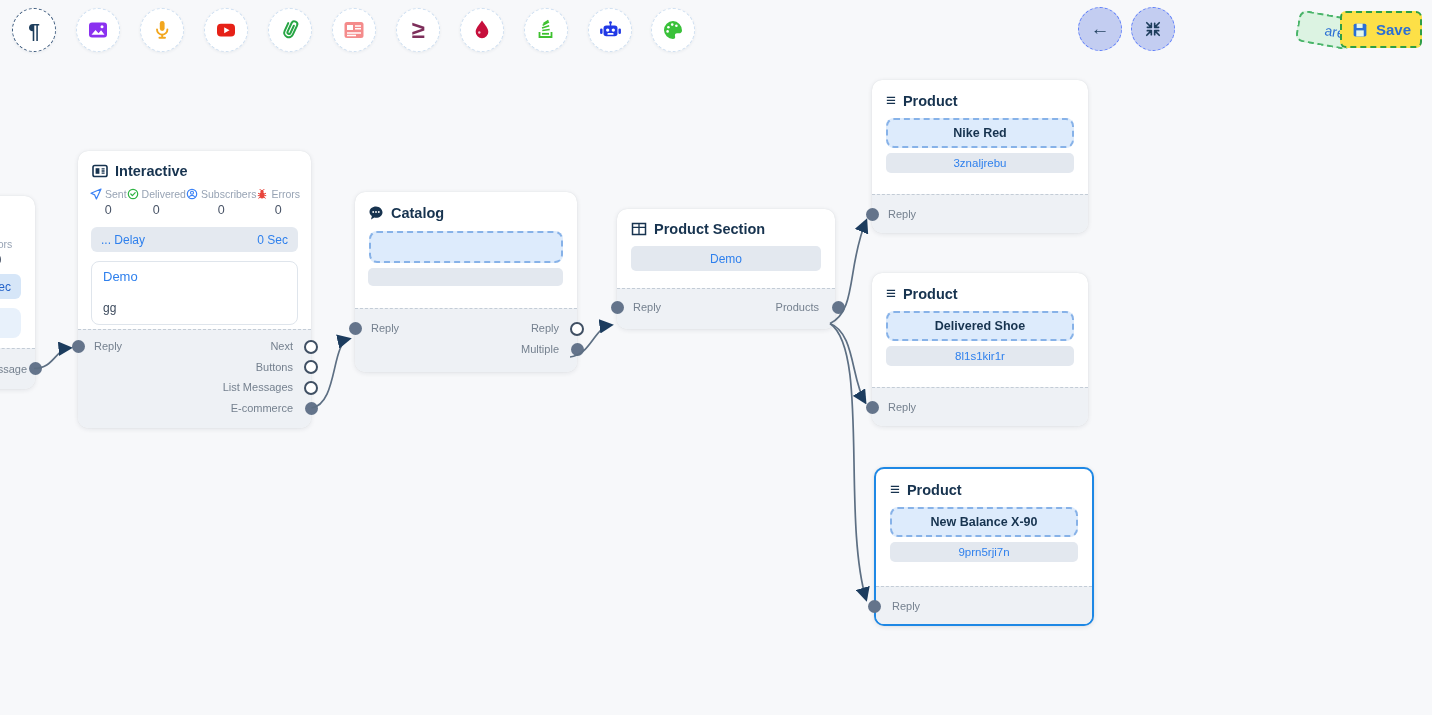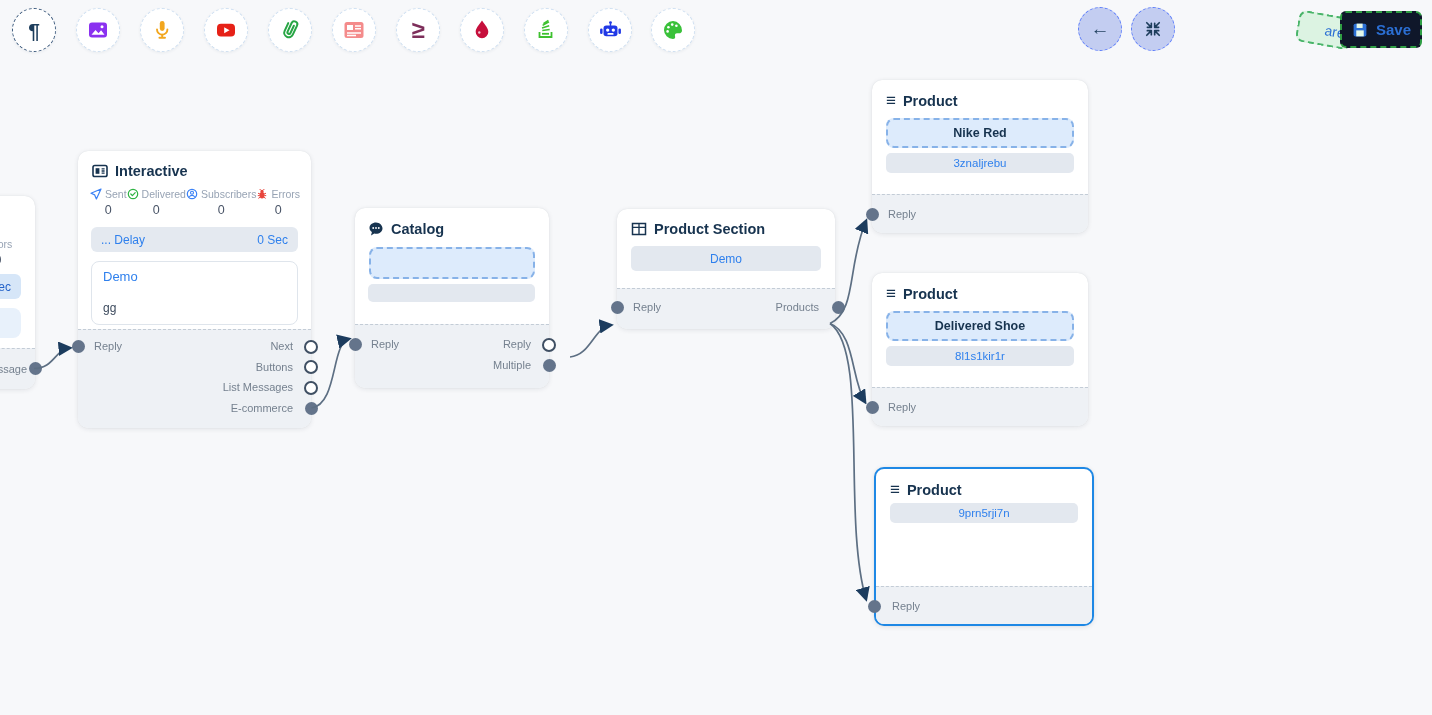--- a/index.html
+++ b/index.html
@@ -24,21 +24,21 @@
     box-sizing:border-box;cursor:pointer;color:#1d3d5c;font-size:19px;font-weight:bold;
   }
   .partial-pill{
     position:absolute;left:1297px;top:14px;width:56px;height:32px;border-radius:8px;
     background:#dcf3e2;border:2px dashed #49b469;transform:rotate(10deg);
     display:flex;align-items:center;justify-content:flex-end;padding-right:6px;box-sizing:border-box;
     color:#2b6fd4;font-size:14px;z-index:3;cursor:pointer;
   }
   .save-btn{
     position:absolute;left:1340px;top:11px;width:82px;height:37px;border-radius:6px;
-    background:#0f172a;border:2px dashed #2f9e44;display:flex;align-items:center;justify-content:center;gap:7px;
+    background:#fde047;border:2px dashed #2f9e44;display:flex;align-items:center;justify-content:center;gap:7px;
     box-sizing:border-box;z-index:4;cursor:pointer;color:#2b6fd4;font-size:15px;font-weight:bold;
   }
   
   .node{
     position:absolute;background:#fff;border-radius:10px;z-index:2;
     box-shadow:0 1px 5px rgba(25,39,58,.10), 0 0 1px rgba(25,39,58,.12);
     font-size:12px;color:#3c4a5d;
   }
   .node.selected{border:2px solid #1e88e5;border-radius:10px;}
   .node-header{display:flex;align-items:center;gap:7px;margin:12px 0 0 14px;
@@ -260,21 +260,21 @@
     <div class="handle hollow" style="right:-7px;top:9.5px"></div>
     <span class="flabel" style="right:18px;top:30.5px">Buttons</span>
     <div class="handle hollow" style="right:-7px;top:30px"></div>
     <span class="flabel" style="right:18px;top:51px">List Messages</span>
     <div class="handle hollow" style="right:-7px;top:50.5px"></div>
     <span class="flabel" style="right:18px;top:71.5px">E-commerce</span>
     <div class="handle" style="right:-7px;top:71.5px"></div>
   </div>
 </div>
 
-<div class="node" style="left:355px;top:208px;width:194px;height:180px">
+<div class="node" style="left:355px;top:192px;width:222px;height:180px">
   <div class="node-header" style="margin-top:13px;margin-left:13px">
     <svg width="16" height="16" viewBox="0 0 16 16">
       <path d="M8 1.5c-3.6 0-6.5 2.4-6.5 5.4 0 1.7 1 3.2 2.4 4.2L3 14.5l3.3-1.9c.5.1 1.1.2 1.7.2 3.6 0 6.5-2.4 6.5-5.4S11.6 1.5 8 1.5z" fill="#17334f"></path>
       <circle cx="5.2" cy="7" r=".9" fill="#fff"></circle>
         <circle cx="8" cy="7" r=".9" fill="#fff"></circle>
         <circle cx="10.8" cy="7" r=".9" fill="#fff"></circle>
     </svg>
     <span>Catalog</span>
   </div>
   <div class="dashed-box" style="margin-top:10px;height:32px"></div>
@@ -339,20 +339,23 @@
   <div class="node-footer" style="height:38px">
     <span class="flabel" style="left:16px;top:13px">Reply</span>
     <div class="handle" style="left:-6px;top:12.5px"></div>
   </div>
 </div>
 
 <div class="node selected" style="left:874px;top:467px;width:216px;height:155px">
   <div class="node-header">
     <span class="menu-glyph">≡</span>
     <span>Product</span>
+  </div>
+  <div class="dashed-box">
+    <span>New Balance X-90</span>
   </div>
   <div class="chip">
     <span>9prn5rji7n</span>
   </div>
   <div class="node-footer" style="height:37px;border-radius:0 0 8px 8px">
     <span class="flabel" style="left:16px;top:13px">Reply</span>
     <div class="handle" style="left:-8px;top:12.5px"></div>
   </div>
 </div>
 

